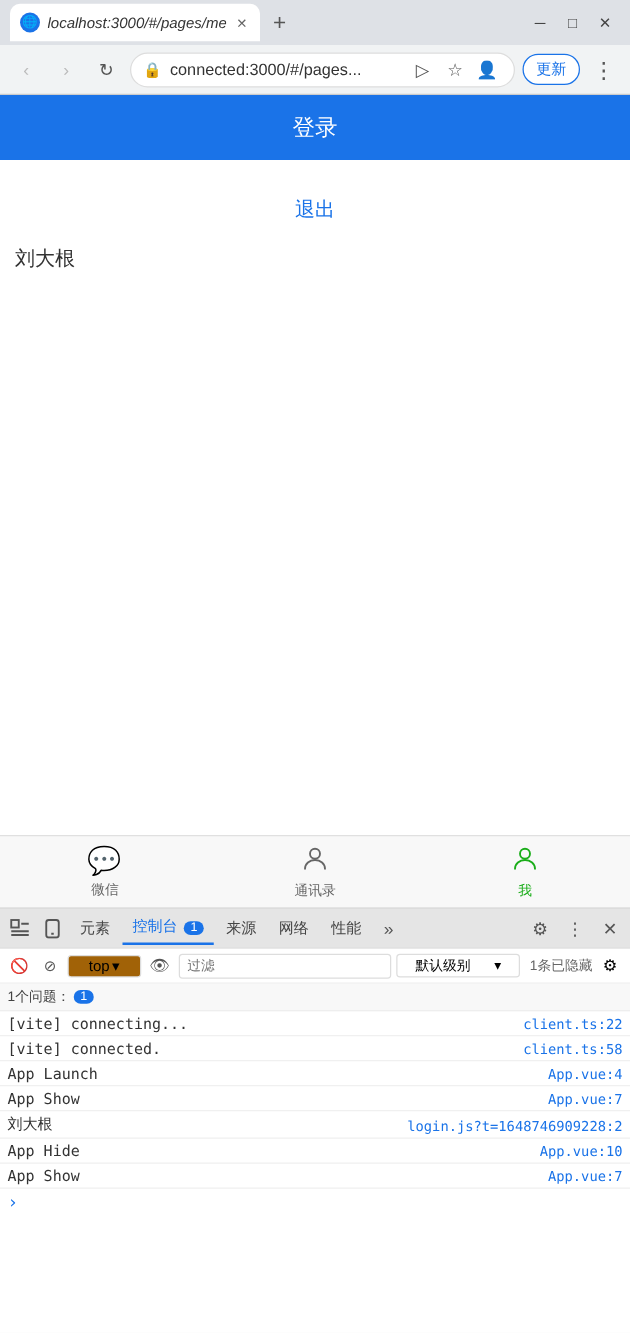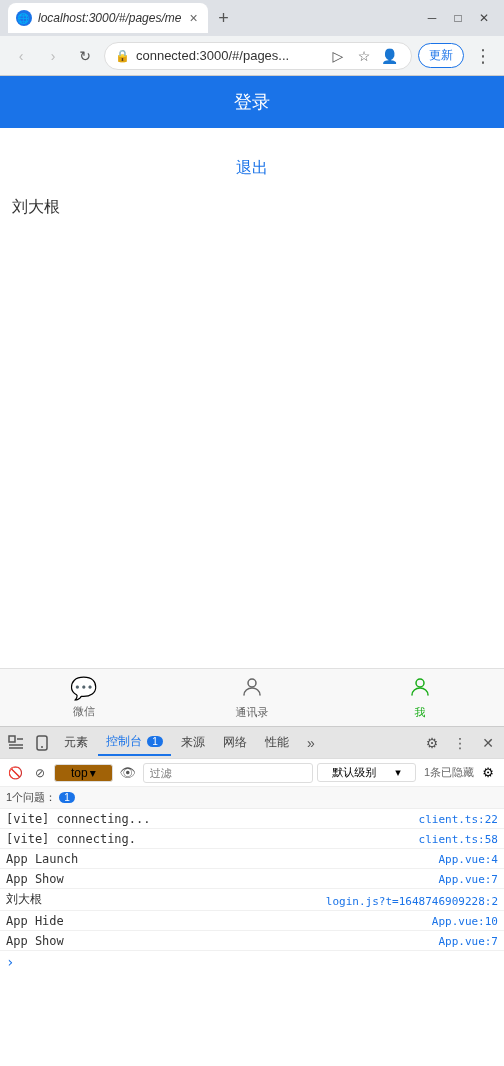--- a/index.html
+++ b/index.html
@@ -412,21 +412,21 @@
     </div>
 
     <div class="console-log">
 
       <div class="log-entry">
         <span class="log-text">[vite] connecting...</span>
         <a class="log-source" href="#">client.ts:22</a>
       </div>
 
       <div class="log-entry">
-        <span class="log-text">[vite] connecting.</span>
+        <span class="log-text">[vite] connected.</span>
         <a class="log-source" href="#">client.ts:58</a>
       </div>
 
       <div class="log-entry">
         <span class="log-text">App Launch</span>
         <a class="log-source" href="#">App.vue:4</a>
       </div>
 
       <div class="log-entry">
         <span class="log-text">App Show</span>

